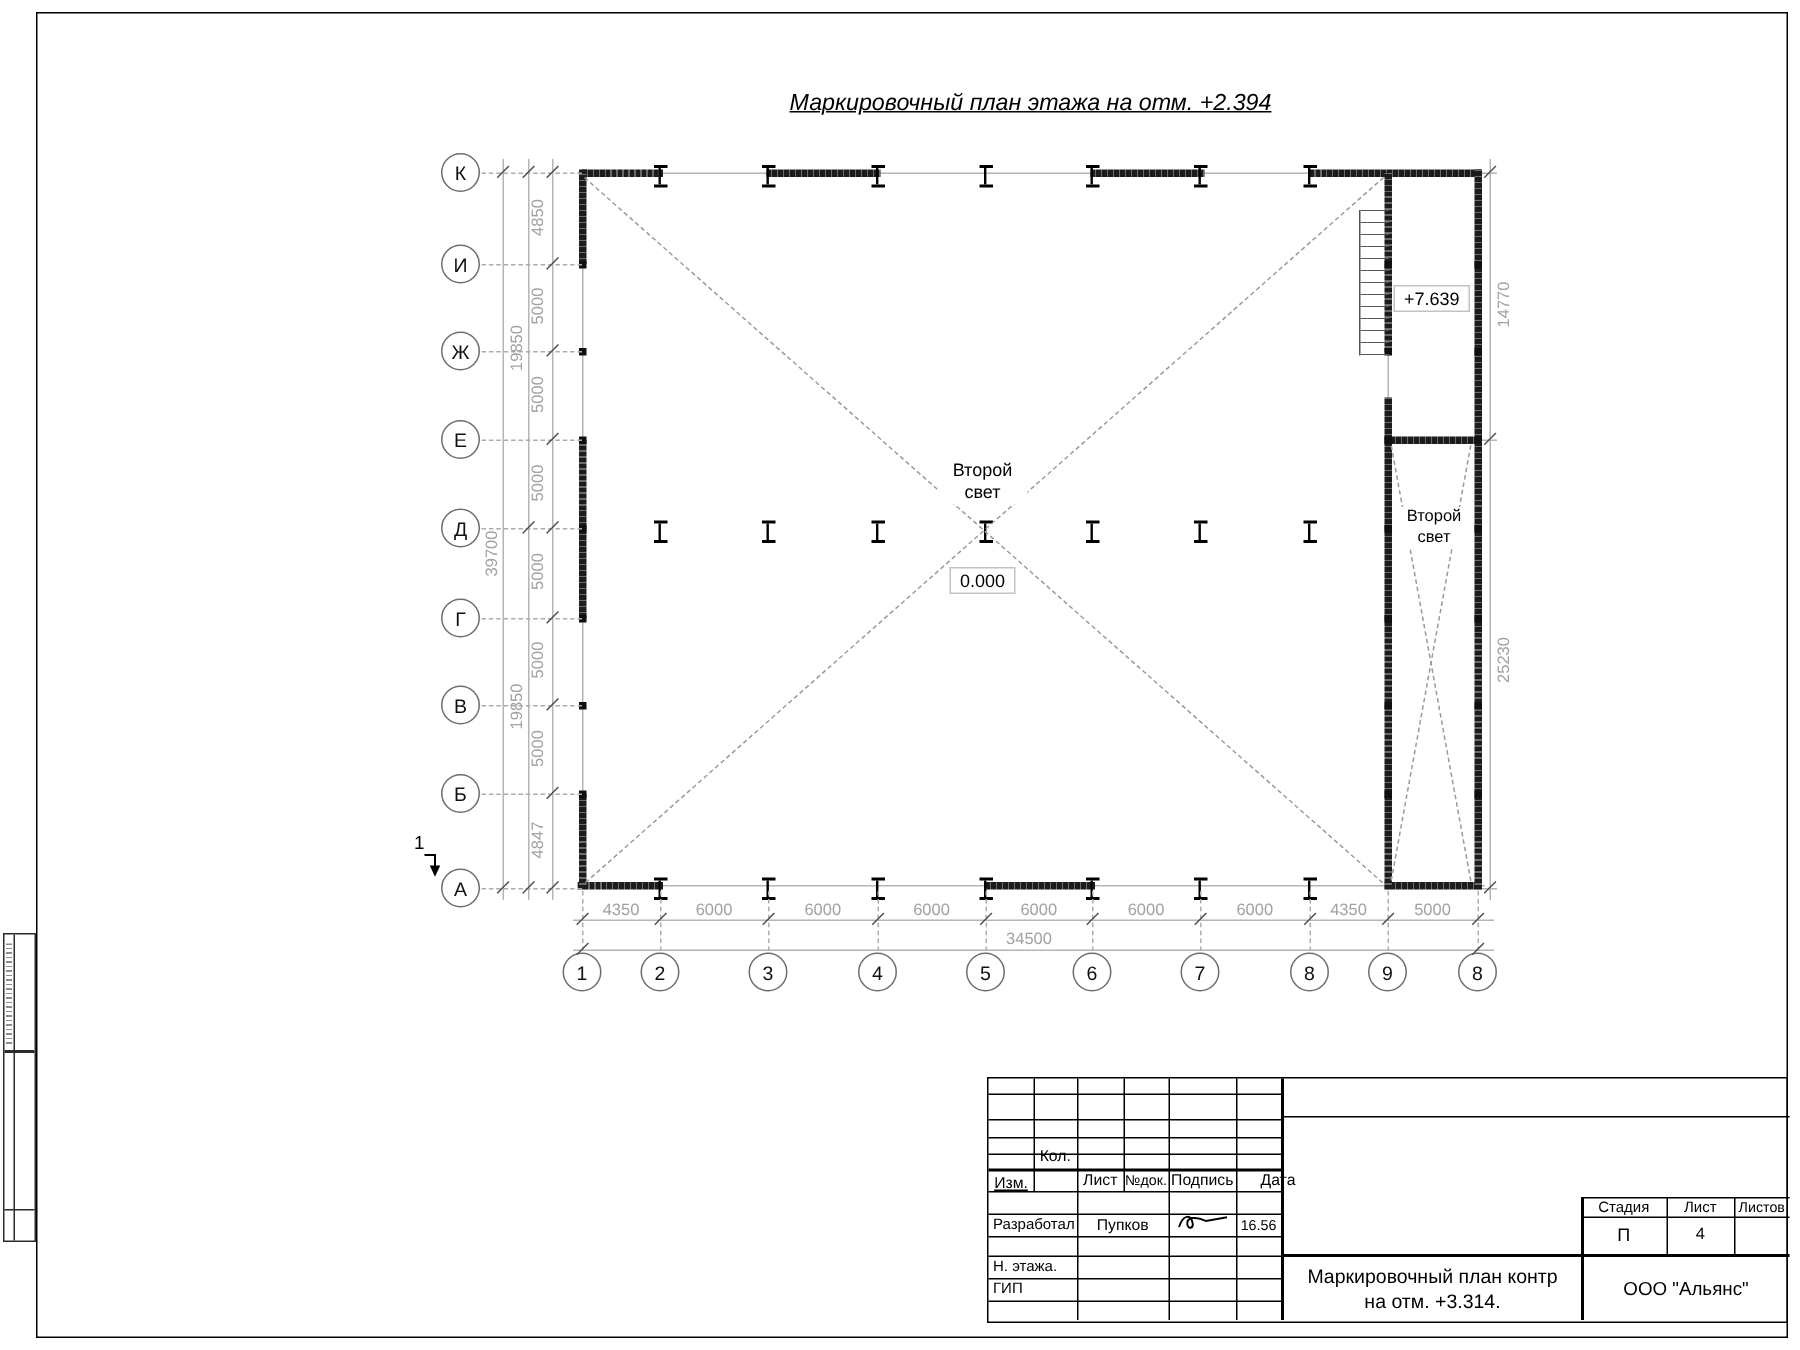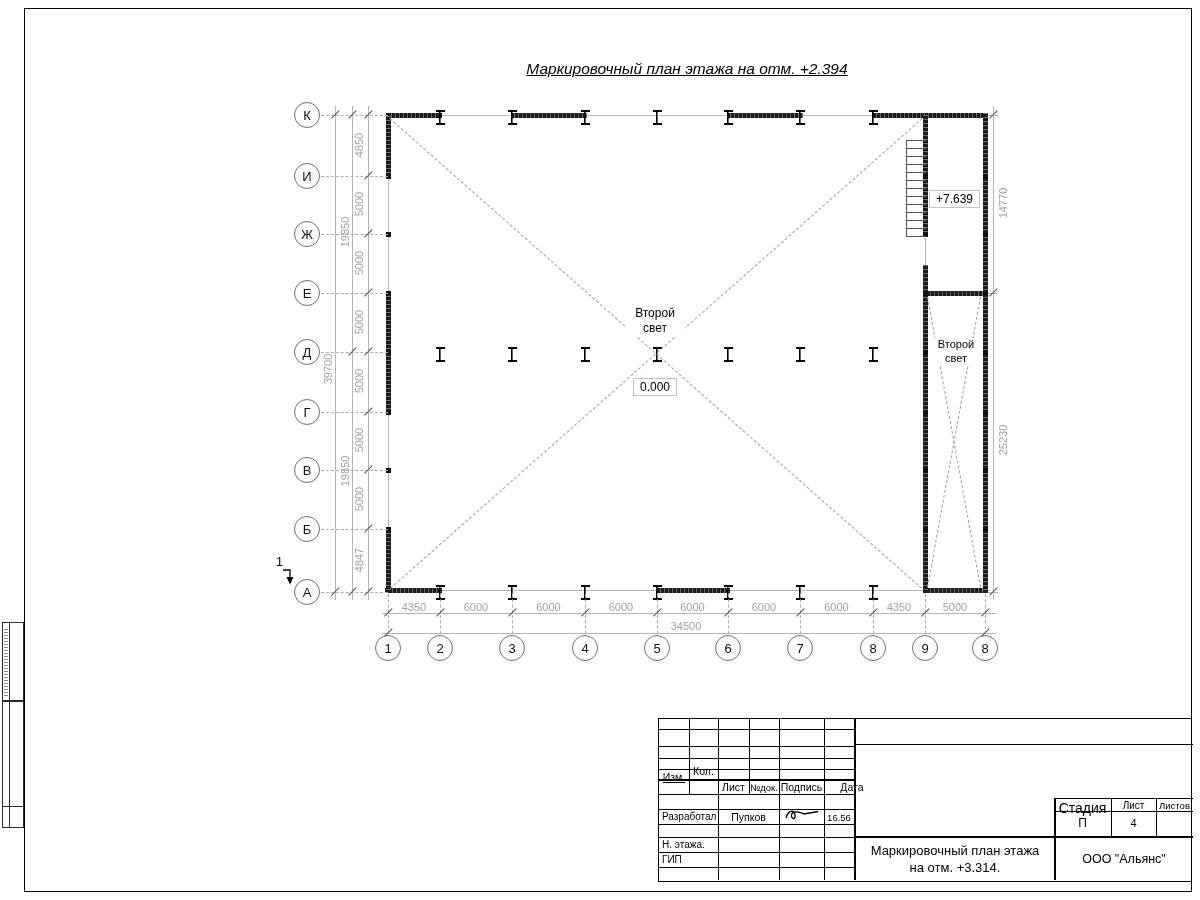--- a/index.html
+++ b/index.html
@@ -265,40 +265,40 @@
   <div class="tbl" style="left:0;top:105px;width:195px;height:1px;"></div>
   <div class="tbl" style="left:0;top:118px;width:195px;height:1px;"></div>
   <div class="tbl" style="left:0;top:133px;width:195px;height:1px;"></div>
   <div class="tbl" style="left:0;top:148px;width:195px;height:1px;"></div>
 
   <div class="tbl" style="left:195px;top:25px;width:339px;height:1.4px;"></div>
   <div class="tbl" style="left:395px;top:79px;width:139px;height:1.4px;"></div>
   <div class="tbl" style="left:395px;top:92px;width:139px;height:1px;"></div>
   <div class="tbl" style="left:195px;top:117px;width:339px;height:1.6px;"></div>
 
-  <div class="tb-t c" style="left:0;width:30px;top:52px;text-decoration:underline;">Изм.</div>
+  <div class="tb-t c" style="left:0;width:30px;top:64px;text-decoration:underline;">Изм.</div>
   <div class="tb-t c" style="left:30px;width:29px;top:46px;">Кол.</div>
   <div class="tb-t c" style="left:59px;width:31px;top:62px;">Лист</div>
   <div class="tb-t c" style="left:90px;width:30px;top:63px;font-size:9.5px;">№док.</div>
   <div class="tb-t c" style="left:120px;width:45px;top:62px;">Подпись</div>
   <div class="tb-t c" style="left:178px;width:30px;top:62px;">Дата</div>
 
   <div class="tb-t" style="left:3px;top:92px;font-size:10px;">Разработал</div>
   <div class="tb-t c" style="left:59px;width:61px;top:92px;">Пупков</div>
   <svg class="abs" style="left:122px;top:88px;" width="41" height="16">
     <path d="M5 11 C 8 2, 13 3, 14 8 C 15 12, 11 13, 10.5 9 C 10 4, 17 4, 23 7 L 37 4.5" stroke="#000" stroke-width="1.3" fill="none"></path>
   </svg>
   <div class="tb-t c" style="left:165px;width:30px;top:93px;font-size:9.5px;">16.56</div>
   <div class="tb-t" style="left:3px;top:120px;font-size:10px;">Н. этажа.</div>
   <div class="tb-t" style="left:3px;top:135px;font-size:10px;">ГИП</div>
 
-  <div class="tb-t c" style="left:200px;width:192px;top:124px;font-size:13px;">Маркировочный план этажа</div>
+  <div class="tb-t c" style="left:200px;width:192px;top:124px;font-size:13px;">Маркировочный план контр</div>
   <div class="tb-t c" style="left:200px;width:192px;top:141px;font-size:13px;">на отм. +3.314.</div>
 
-  <div class="tb-t c" style="left:395px;width:57px;top:81px;font-size:14px;">Стадия</div>
+  <div class="tb-t c" style="left:395px;width:57px;top:81px;font-size:10px;">Стадия</div>
   <div class="tb-t c" style="left:452px;width:45px;top:81px;font-size:10px;">Лист</div>
   <div class="tb-t c" style="left:497px;width:37px;top:81px;font-size:9.5px;">Листов</div>
   <div class="tb-t c" style="left:395px;width:57px;top:97px;font-size:12px;">П</div>
   <div class="tb-t c" style="left:452px;width:45px;top:98px;font-size:11px;">4</div>
   <div class="tb-t c" style="left:497px;width:37px;top:98px;font-size:11px;"></div>
 
   <div class="tb-t c" style="left:398px;width:134px;top:133px;font-size:12.5px;">ООО "Альянс"</div>
 </div>
 
 </body></html>

